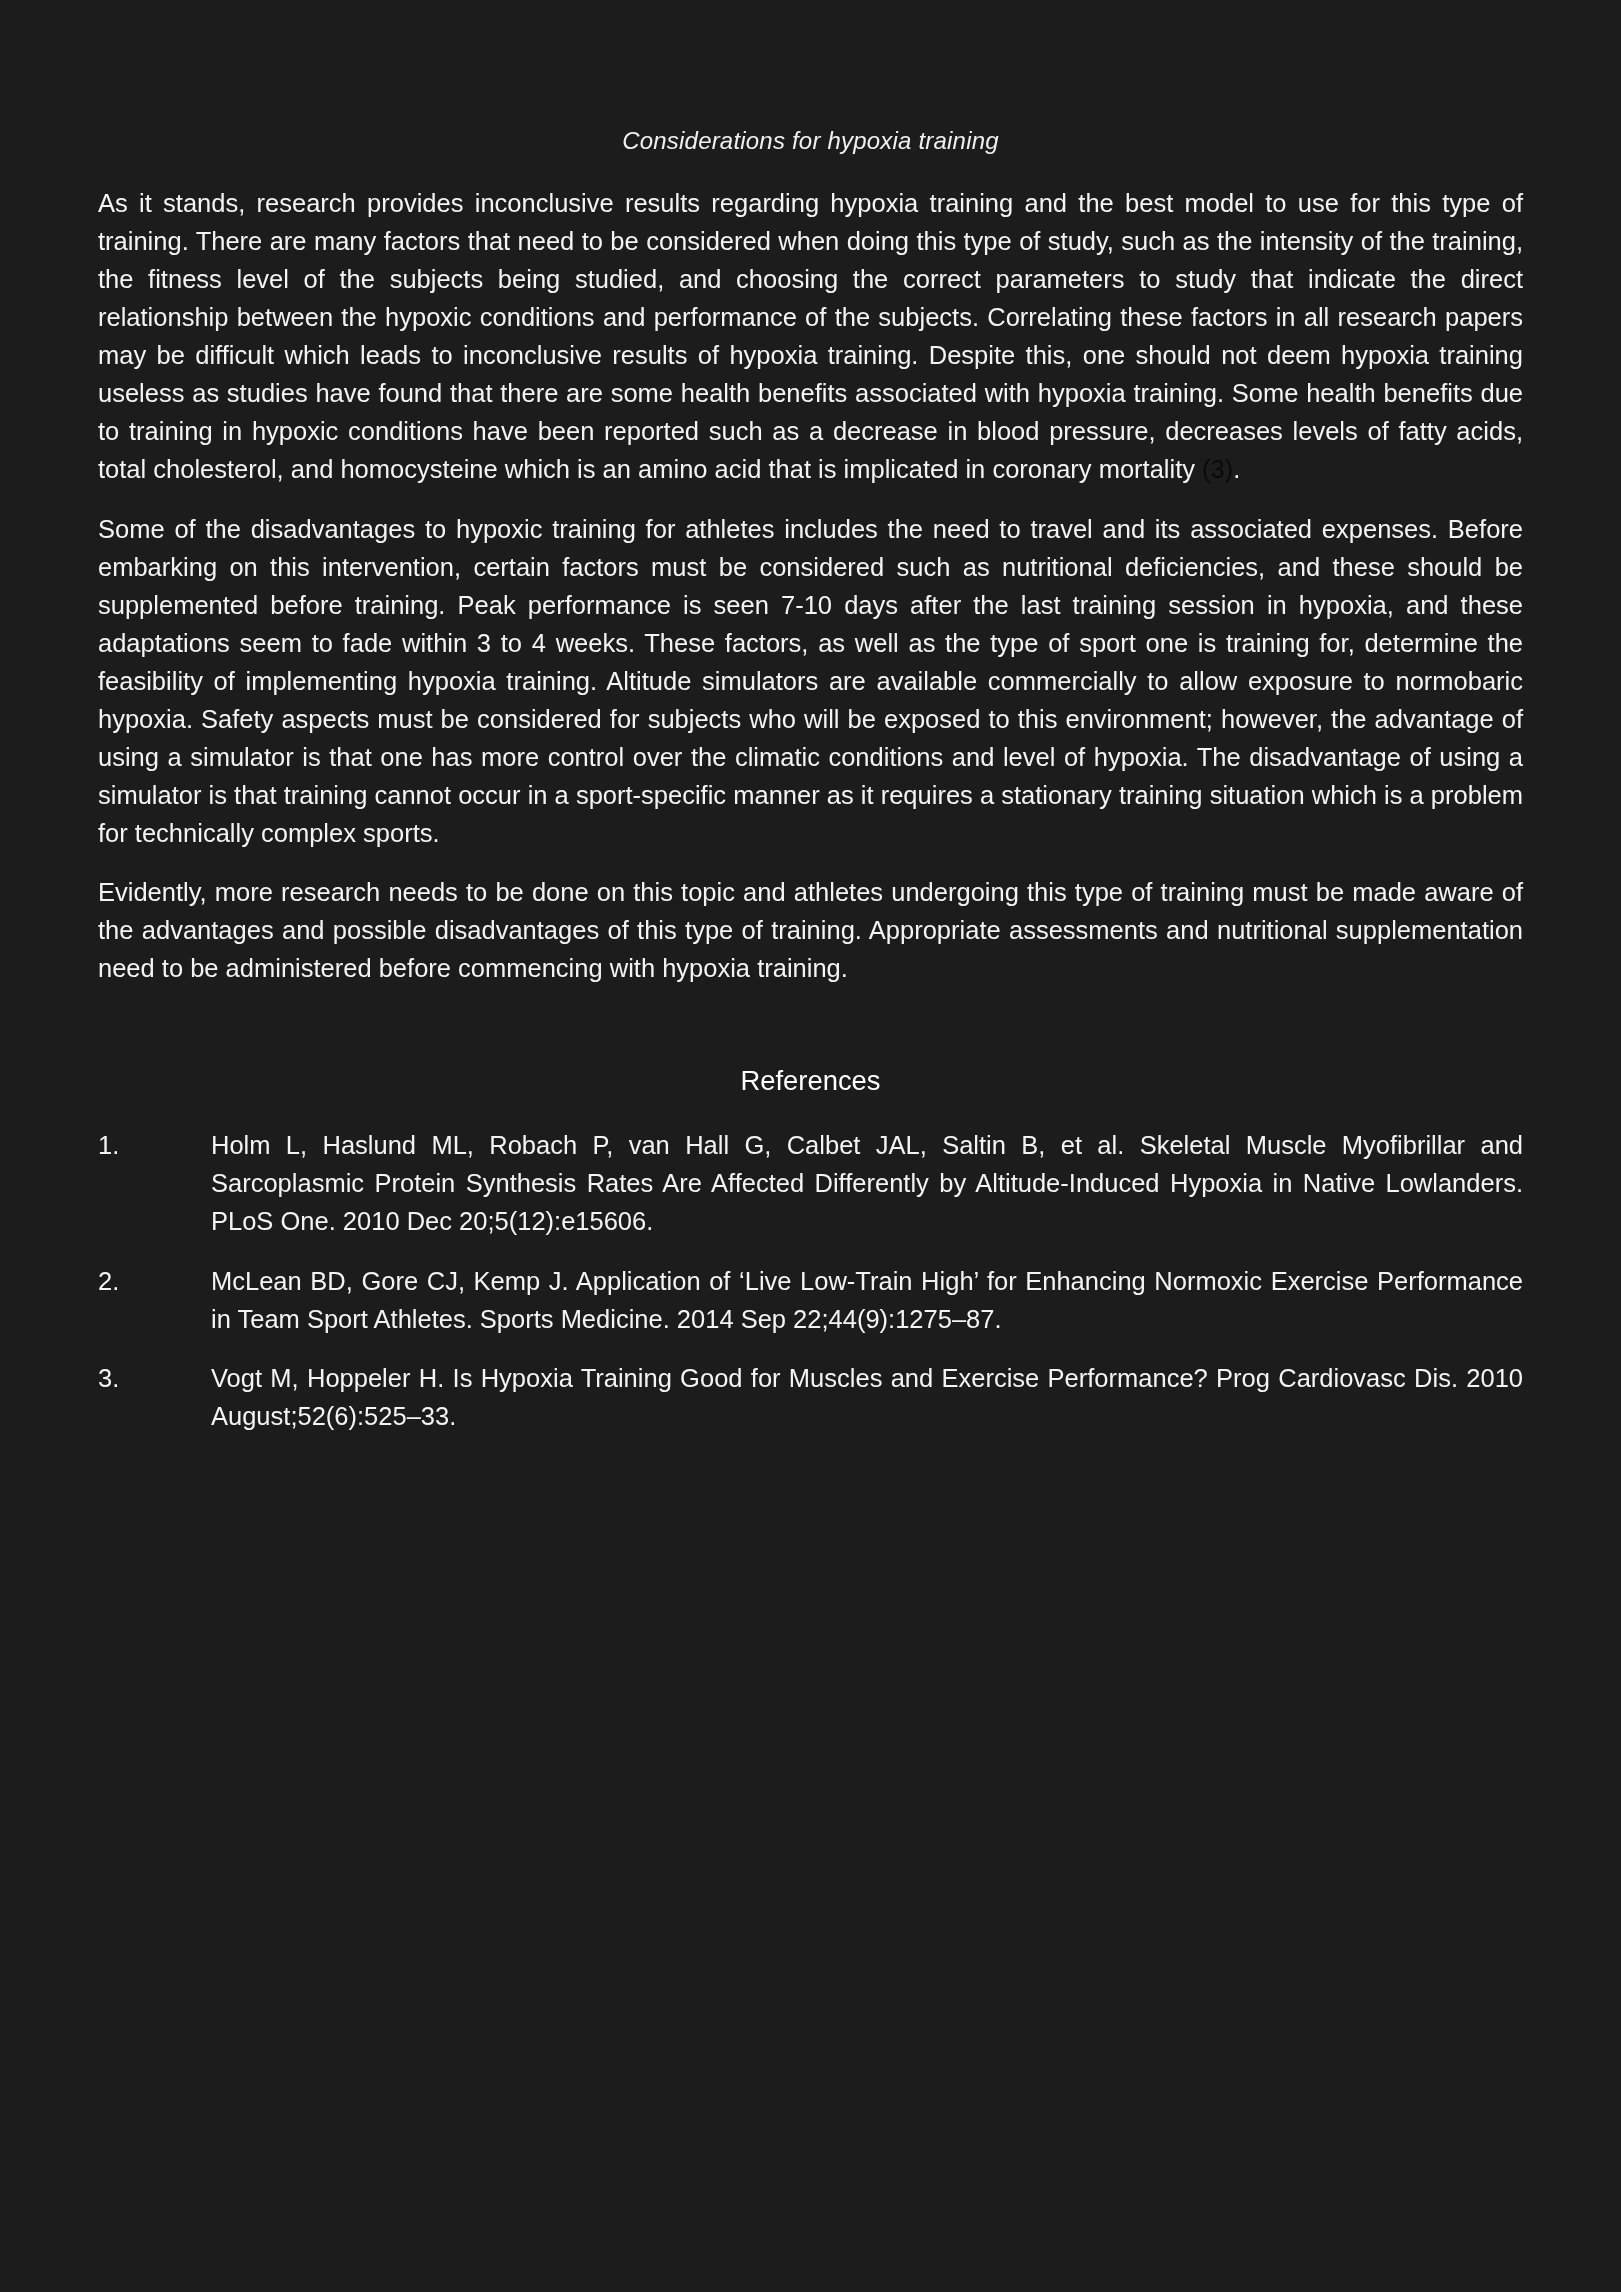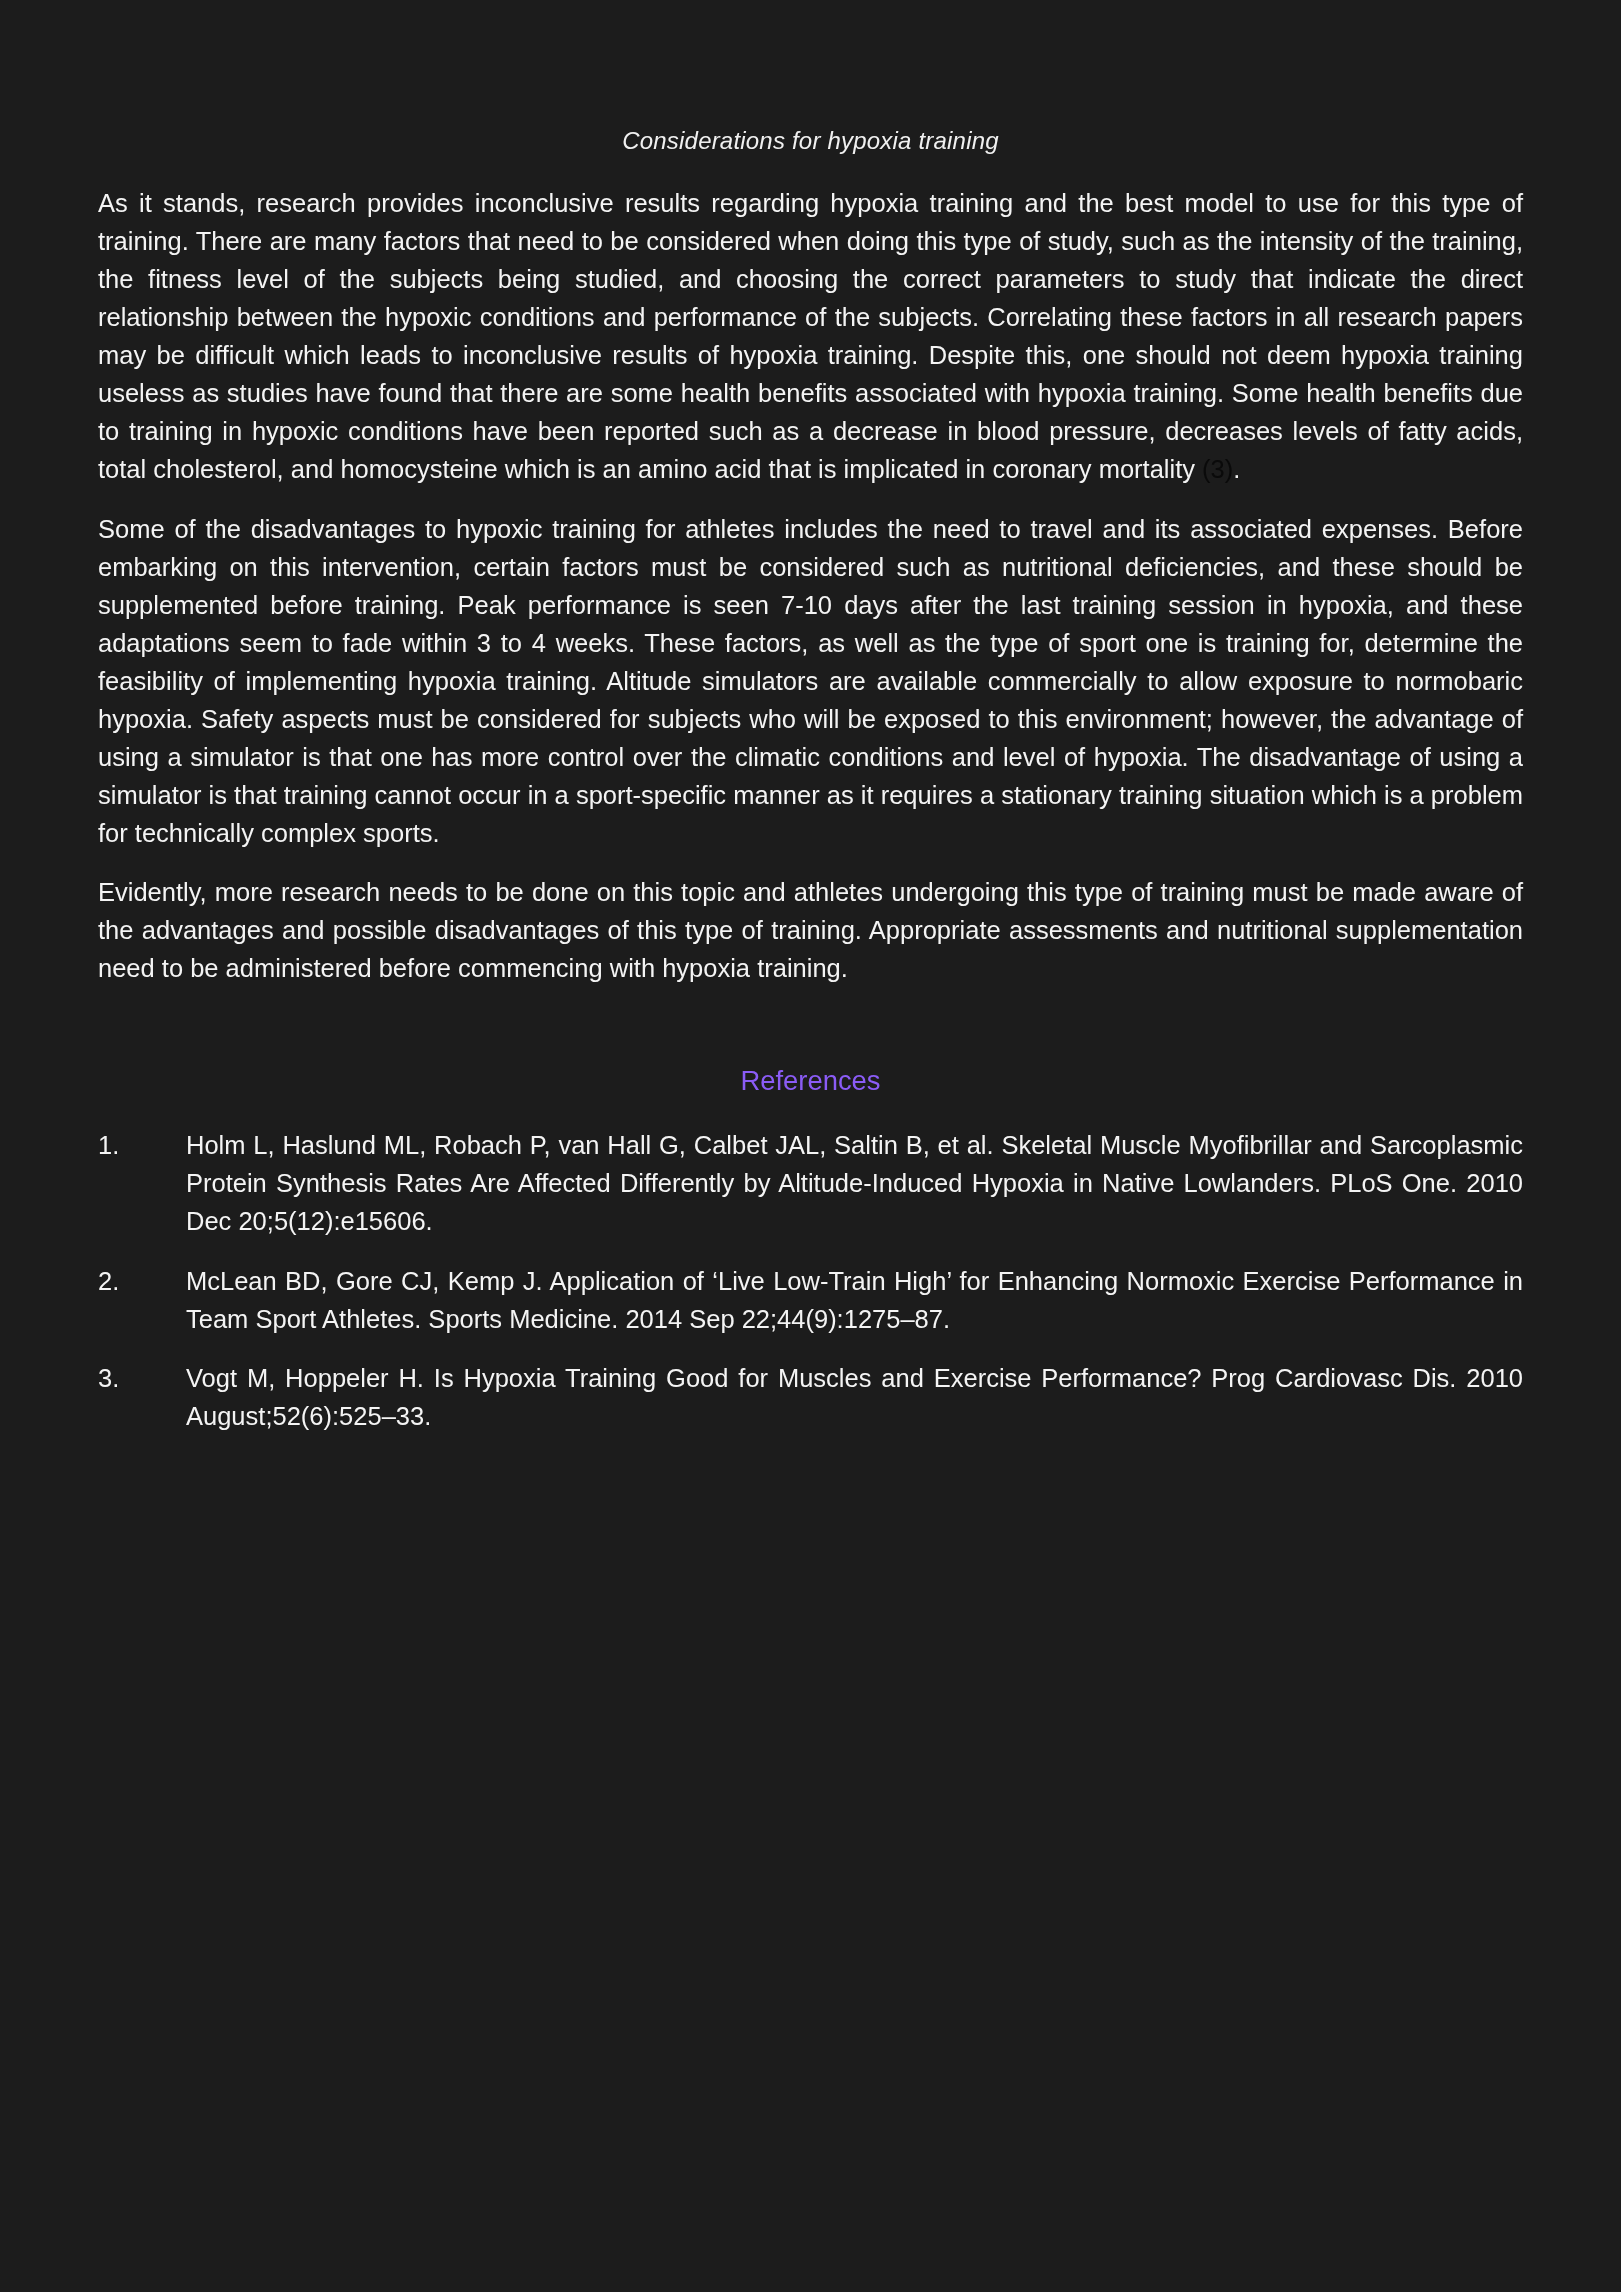--- a/index.html
+++ b/index.html
@@ -37,21 +37,21 @@
     margin: 0 0 21.6px 0;
     color: #f4f4f4;
   }
   .citation {
     color: #0a0a0a;
   }
   .references-title {
     text-align: center;
     font-size: 27.4px;
     font-weight: normal;
-    color: #8b5cf6;
+    color: #ffffff;
     margin: 78px 0 29px 0;
   }
   .ref-list {
     list-style: none;
     padding: 0;
     margin: 0;
   }
   .ref-item {
     display: flex;
     font-size: 25.5px;
@@ -59,20 +59,21 @@
     margin-bottom: 21.6px;
     color: #f4f4f4;
   }
   .ref-num {
     width: 88px;
     flex-shrink: 0;
   }
   .ref-text {
     flex: 1;
     text-align: justify;
+    margin-left: 25px;
   }
 </style>
 </head>
 <body>
 
 <div class="page">
   <h2 class="section-title">Considerations for hypoxia training</h2>
 
   <p class="para"><span>As it stands, research provides inconclusive results regarding hypoxia training and the best model to use for this type of training. There are many factors that need to be considered when doing this type of study, such as the intensity of the training, the fitness level of the subjects being studied, and choosing the correct parameters to study that indicate the direct relationship between the hypoxic conditions and performance of the subjects. Correlating these factors in all research papers may be difficult which leads to inconclusive results of hypoxia training. Despite this, one should not deem hypoxia training useless as studies have found that there are some health benefits associated with hypoxia training. Some health benefits due to training in hypoxic conditions have been reported such as a decrease in blood pressure, decreases levels of fatty acids, total cholesterol, and homocysteine which is an amino acid that is implicated in coronary mortality </span><span class="citation">(3)</span><span>.</span></p>
 

